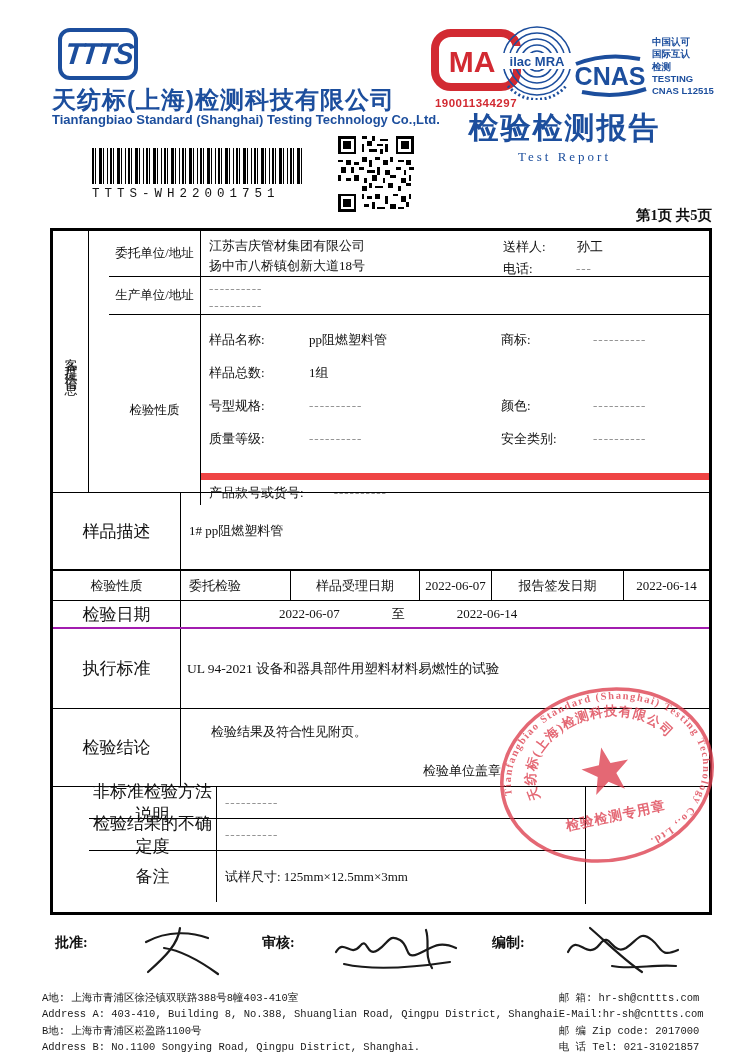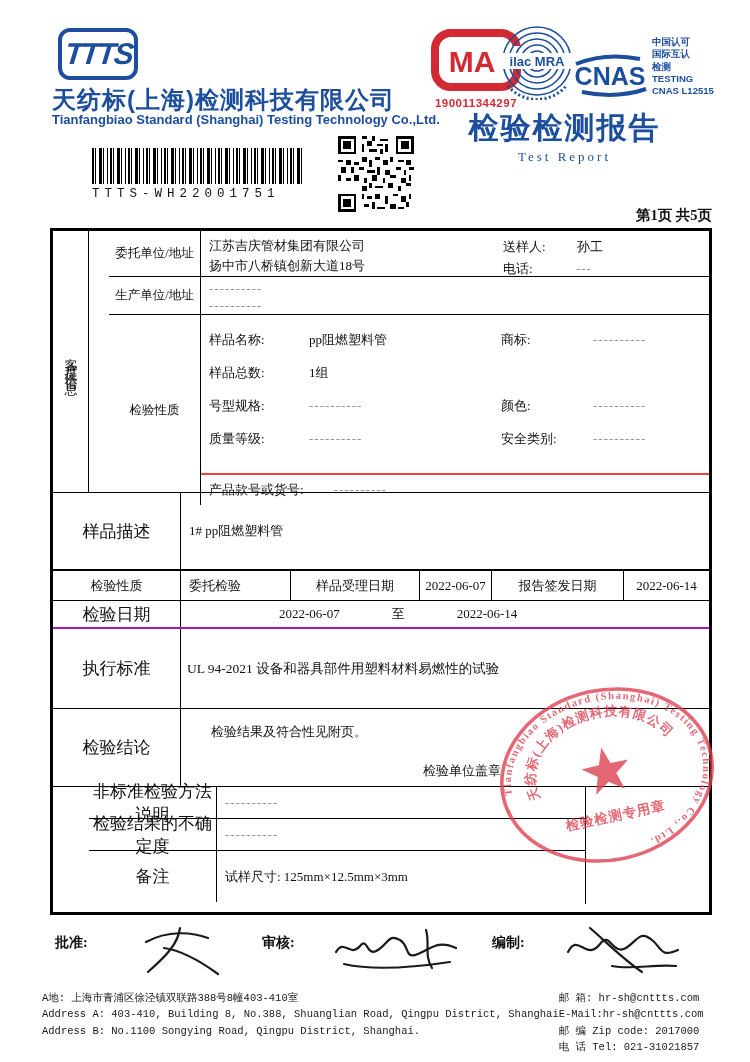--- a/index.html
+++ b/index.html
@@ -53,21 +53,21 @@
   .r-entrust { display:flex; height:50px; border-bottom:1px solid #000; }
   .entrust-content { flex:1; position:relative; padding:5px 0 0 8px; line-height:20px; }
   .kv { position:absolute; white-space:nowrap; }
   .r-producer { display:flex; height:40px; border-bottom:1px solid #000; }
   .producer-content { flex:1; padding:3px 0 0 8px; line-height:17px; }
   .r-sample { display:flex; flex:1; }
   .sample-content { flex:1; display:flex; flex-direction:column; }
   .sample-grid { flex:1; padding:8px 0 0 8px; }
   .sg-row { display:flex; height:33px; align-items:center; }
   .sl { width:100px; } .sv { width:192px; } .sl2 { width:92px; } .sv2 { flex:1; }
-  .product-row { height:32px; border-top:2px solid #ef4444; display:flex; align-items:center; padding-left:8px;margin-top:18px; }
+  .product-row { height:32px; border-top:7px solid #ef4444; display:flex; align-items:center; padding-left:8px;margin-top:18px; }
   .product-row .pv { margin-left:30px; }
 
   .r-desc { display:flex; height:78px; border-bottom:2px solid #000; }
   .desc-content { flex:1; display:flex; align-items:center; padding-left:8px; }
 
   .r-nature { display:flex; height:30px; border-bottom:1px solid #000; }
   .c2 { width:110px; border-right:1px solid #000; }
   .c3 { width:129px; border-right:1px solid #000; }
   .c4 { width:72px; border-right:1px solid #000; }
   .c5 { width:132px; border-right:1px solid #000; }
@@ -405,20 +405,21 @@
         <path d="M30,8 C44,20 64,40 82,52"></path>
         <path d="M52,46 C72,50 94,44 116,46"></path>
       </g>
     </svg>
   </div>
 
   <div class="footer">
     <div class="f-left">
       <div>A地: 上海市青浦区徐泾镇双联路388号8幢403-410室</div>
       <div>Address A: 403-410, Building 8, No.388, Shuanglian Road, Qingpu District, Shanghai</div>
+      <div>B地: 上海市青浦区崧盈路1100号</div>
       <div>Address B: No.1100 Songying Road, Qingpu District, Shanghai.</div>
     </div>
     <div class="f-right">
       <div>邮 箱: hr-sh@cnttts.com</div>
       <div>E-Mail:hr-sh@cnttts.com</div>
       <div>邮 编 Zip code: 2017000</div>
       <div>电 话 Tel: 021-31021857</div>
     </div>
   </div>
 

